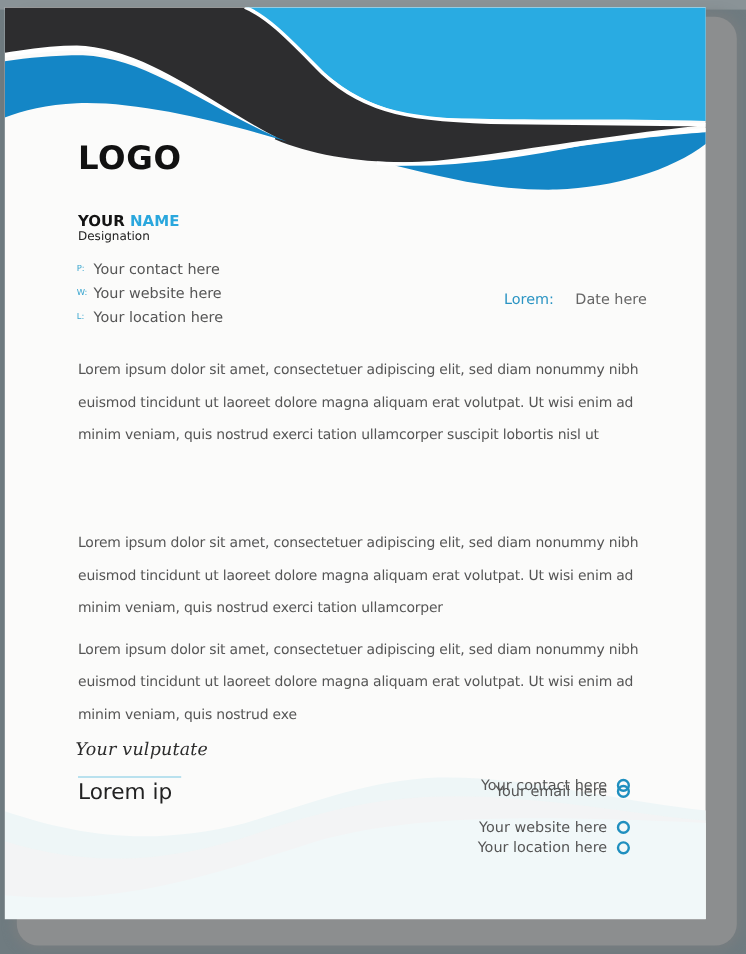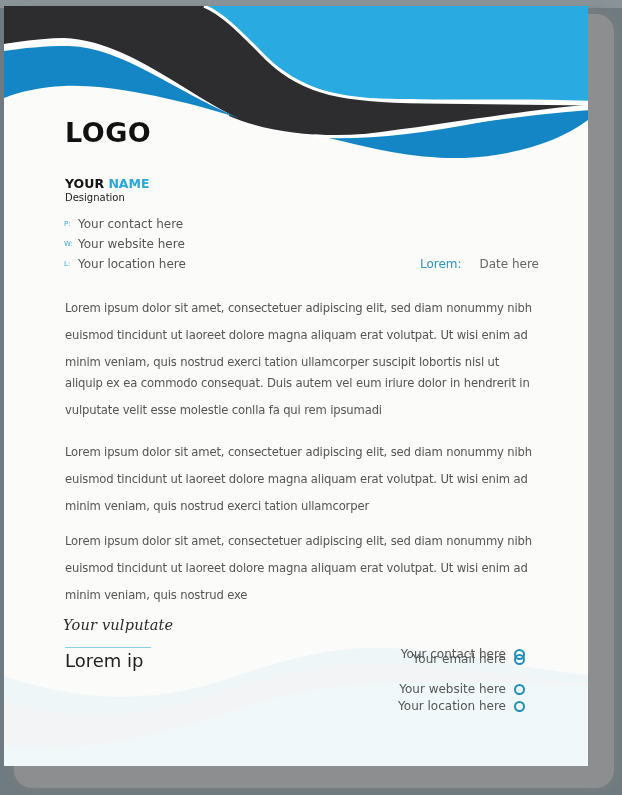--- a/index.html
+++ b/index.html
@@ -24,21 +24,21 @@
       left:61px; top:111px; font-family:"DejaVu Sans", sans-serif;
       font-weight:bold; font-size:27px; color:#111; letter-spacing:0.5px;
     }
     .name {
       left:61px; top:170px; font-weight:bold; font-size:12.5px; color:#141414;
     }
     .name .accent { color:#2aa7dd; }
     .designation { left:61px; top:186px; font-size:10px; color:#222; }
     .contact-row { left:60px; font-size:12px; color:#555; display:flex; align-items:center; }
     .contact-row .pfx { font-size:7px; color:#3aa6cf; width:14px; }
-    .date-row { left:416px; top:251px; font-size:12px; color:#666;text-align:right; }
+    .date-row { left:416px; top:236px; font-size:12px; color:#666;text-align:right; }
     .date-row .lbl { color:#2a94c3; margin-right:14px; }
     .para {
       left:61px; width:470px; font-size:11.6px; line-height:27px; color:#555;
       letter-spacing:-0.15px; white-space:pre-line;
     }
     .sig {
       left:59px; top:611px; font-family:"DejaVu Serif", serif; font-style:italic;
       font-size:14.5px; color:#2b2b2b; letter-spacing:0.2px;
     }
     .sig-line { left:61px; top:641px; width:86px; height:1px; background:#8dd0e6; }
@@ -100,22 +100,20 @@
   </div>
 
   <div class="abs date-row">
     <span class="lbl">Lorem:</span>
     <span>Date here</span>
   </div>
 
   <div class="abs para" style="top:289px">Lorem ipsum dolor sit amet, consectetuer adipiscing elit, sed diam nonummy nibh
 euismod tincidunt ut laoreet dolore magna aliquam erat volutpat. Ut wisi enim ad
 minim veniam, quis nostrud exerci tation ullamcorper suscipit lobortis nisl ut</div>
-  <div class="abs para" style="top:364px">aliquip ex ea commodo consequat. Duis autem vel eum iriure dolor in hendrerit in
-vulputate velit esse molestie conlla fa qui rem ipsumadi</div>
   <div class="abs para" style="top:433px">Lorem ipsum dolor sit amet, consectetuer adipiscing elit, sed diam nonummy nibh
 euismod tincidunt ut laoreet dolore magna aliquam erat volutpat. Ut wisi enim ad
 minim veniam, quis nostrud exerci tation ullamcorper</div>
   <div class="abs para" style="top:522px">Lorem ipsum dolor sit amet, consectetuer adipiscing elit, sed diam nonummy nibh
 euismod tincidunt ut laoreet dolore magna aliquam erat volutpat. Ut wisi enim ad
 minim veniam, quis nostrud exe</div>
 
   <div class="abs sig">Your vulputate</div>
   <div class="abs sig-line"></div>
   <div class="abs sig-name">Lorem ip</div>

